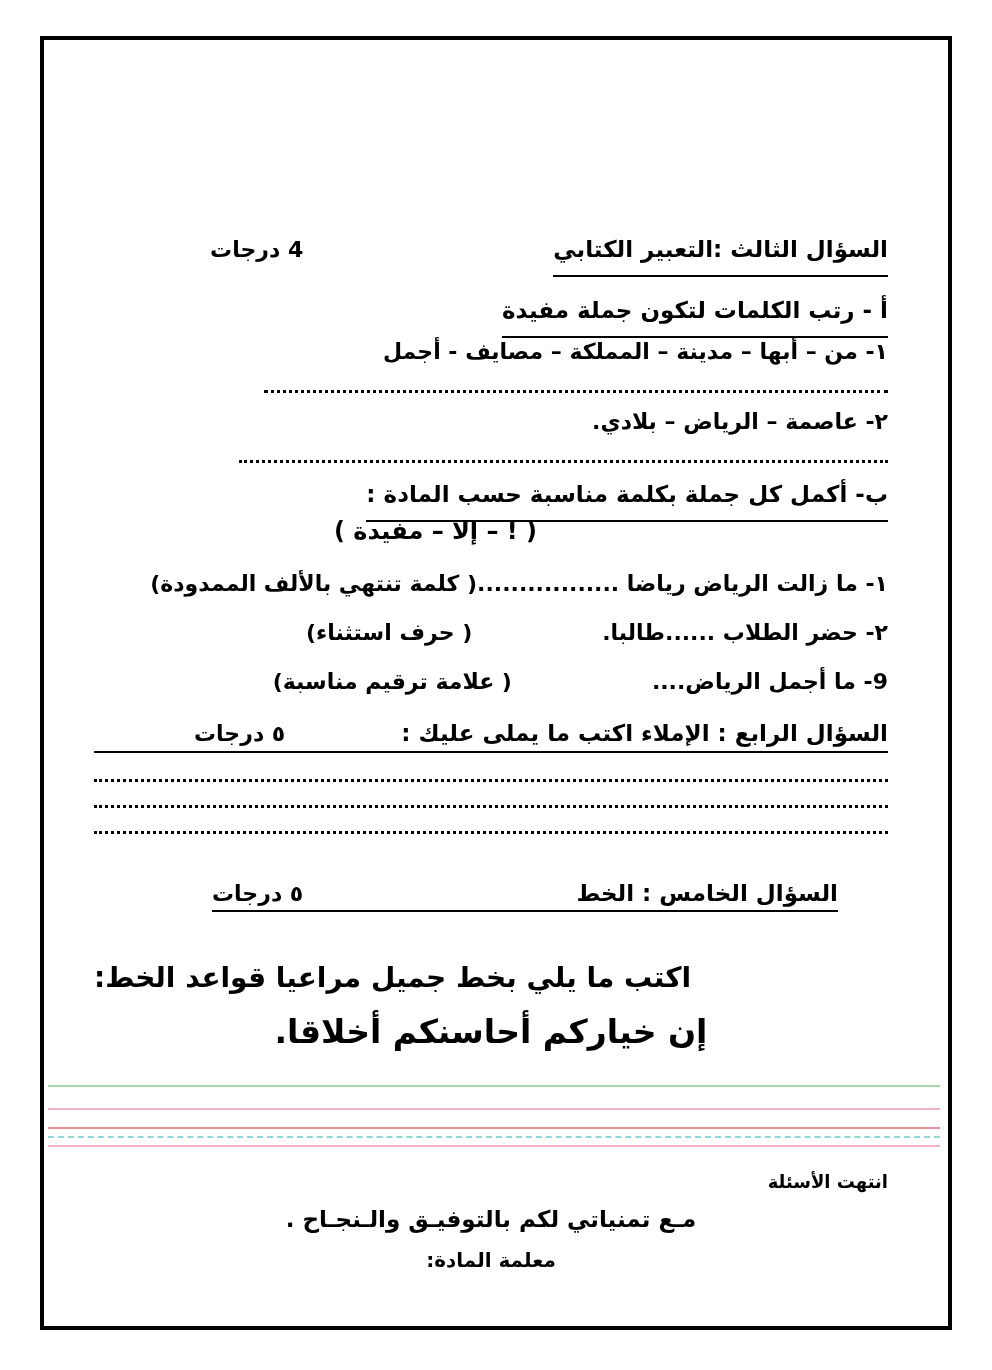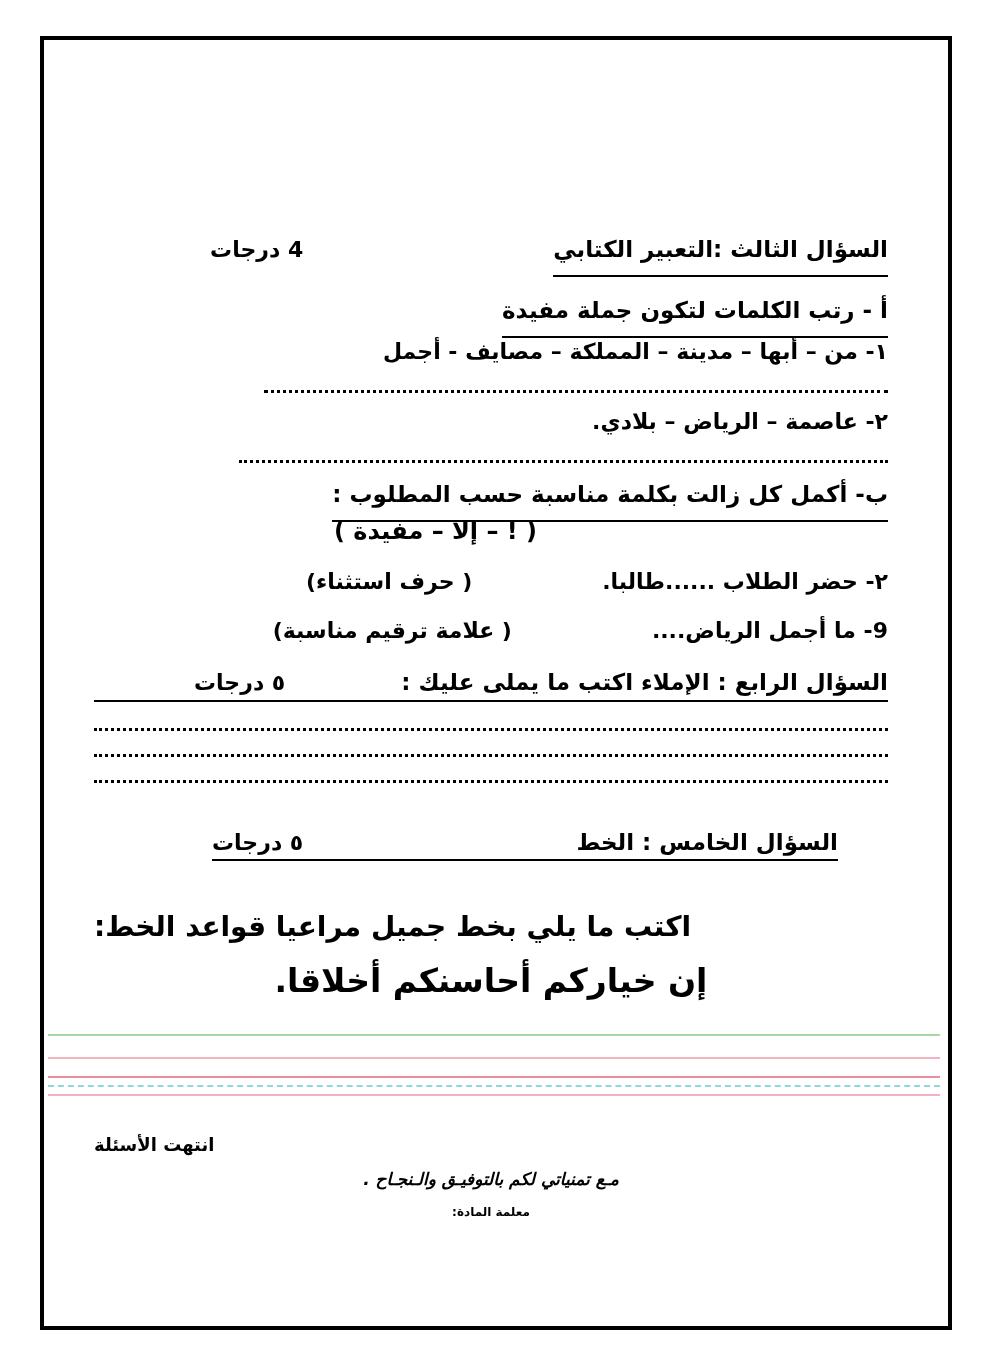--- a/index.html
+++ b/index.html
@@ -71,23 +71,23 @@
     margin-left: -46px;
     margin-right: -52px;
   }
   .gl { position: absolute; left: 0; right: 0; }
   .gl-green { top: 0; height: 2px; }
   .gl-pink-a { top: 23px; height: 1.5px; }
   .gl-red { top: 42px; height: 2px; }
   .gl-cyan { top: 51px; height: 0; border-top: 2px dashed #8fd9d9; }
   .gl-pink-b { top: 60px; height: 1.5px; }
 
-  .footer-end { margin-top: 38px; text-align: left; font-size: 18px; }
-  .footer-wishes { margin-top: 14px; text-align: center; font-size: 17px; font-style: italic; }
-  .footer-teacher { margin-top: 16px; text-align: center; font-size: 12px; }
+  .footer-end { margin-top: 24px; text-align: right; font-size: 18px; }
+  .footer-wishes { margin-top: 14px; text-align: center; font-size: 23px; }
+  .footer-teacher { margin-top: 16px; text-align: center; font-size: 20px; }
 </style>
 </head>
 <body>
 
 <div class="frame">
   <div class="content">
 
     <div class="row q3-head">
       <span class="q-title u">السؤال الثالث :التعبير الكتابي</span>
       <span class="marks">4 درجات</span>
@@ -97,25 +97,26 @@
       <span class="u">أ -  رتب الكلمات لتكون  جملة  مفيدة</span>
     </div>
 
     <div class="item">١- من – أبها – مدينة – المملكة – مصايف - أجمل</div>
     <div class="dotline dot1"></div>
 
     <div class="item">٢- عاصمة – الرياض – بلادي.</div>
     <div class="dotline dot2"></div>
 
     <div class="part-title" style="margin-top:18px">
-      <span class="u">ب- أكمل كل زالت بكلمة مناسبة حسب المطلوب :</span>
+      <span class="u">ب- أكمل كل جملة بكلمة مناسبة حسب المادة :</span>
     </div>
 
     <div class="options-line">( !   –   إلا   –   مفيدة )</div>
 
+    <div class="item b1">١- ما زالت الرياض رياضا .................( كلمة تنتهي بالألف الممدودة)</div>
 
     <div class="row b-row">
       <span>٢- حضر الطلاب ......طالبا.</span>
       <span class="hint">( حرف استثناء)</span>
     </div>
 
     <div class="row b-row b-row3">
       <span>9- ما أجمل الرياض....</span>
       <span class="hint">( علامة ترقيم مناسبة)</span>
     </div>

